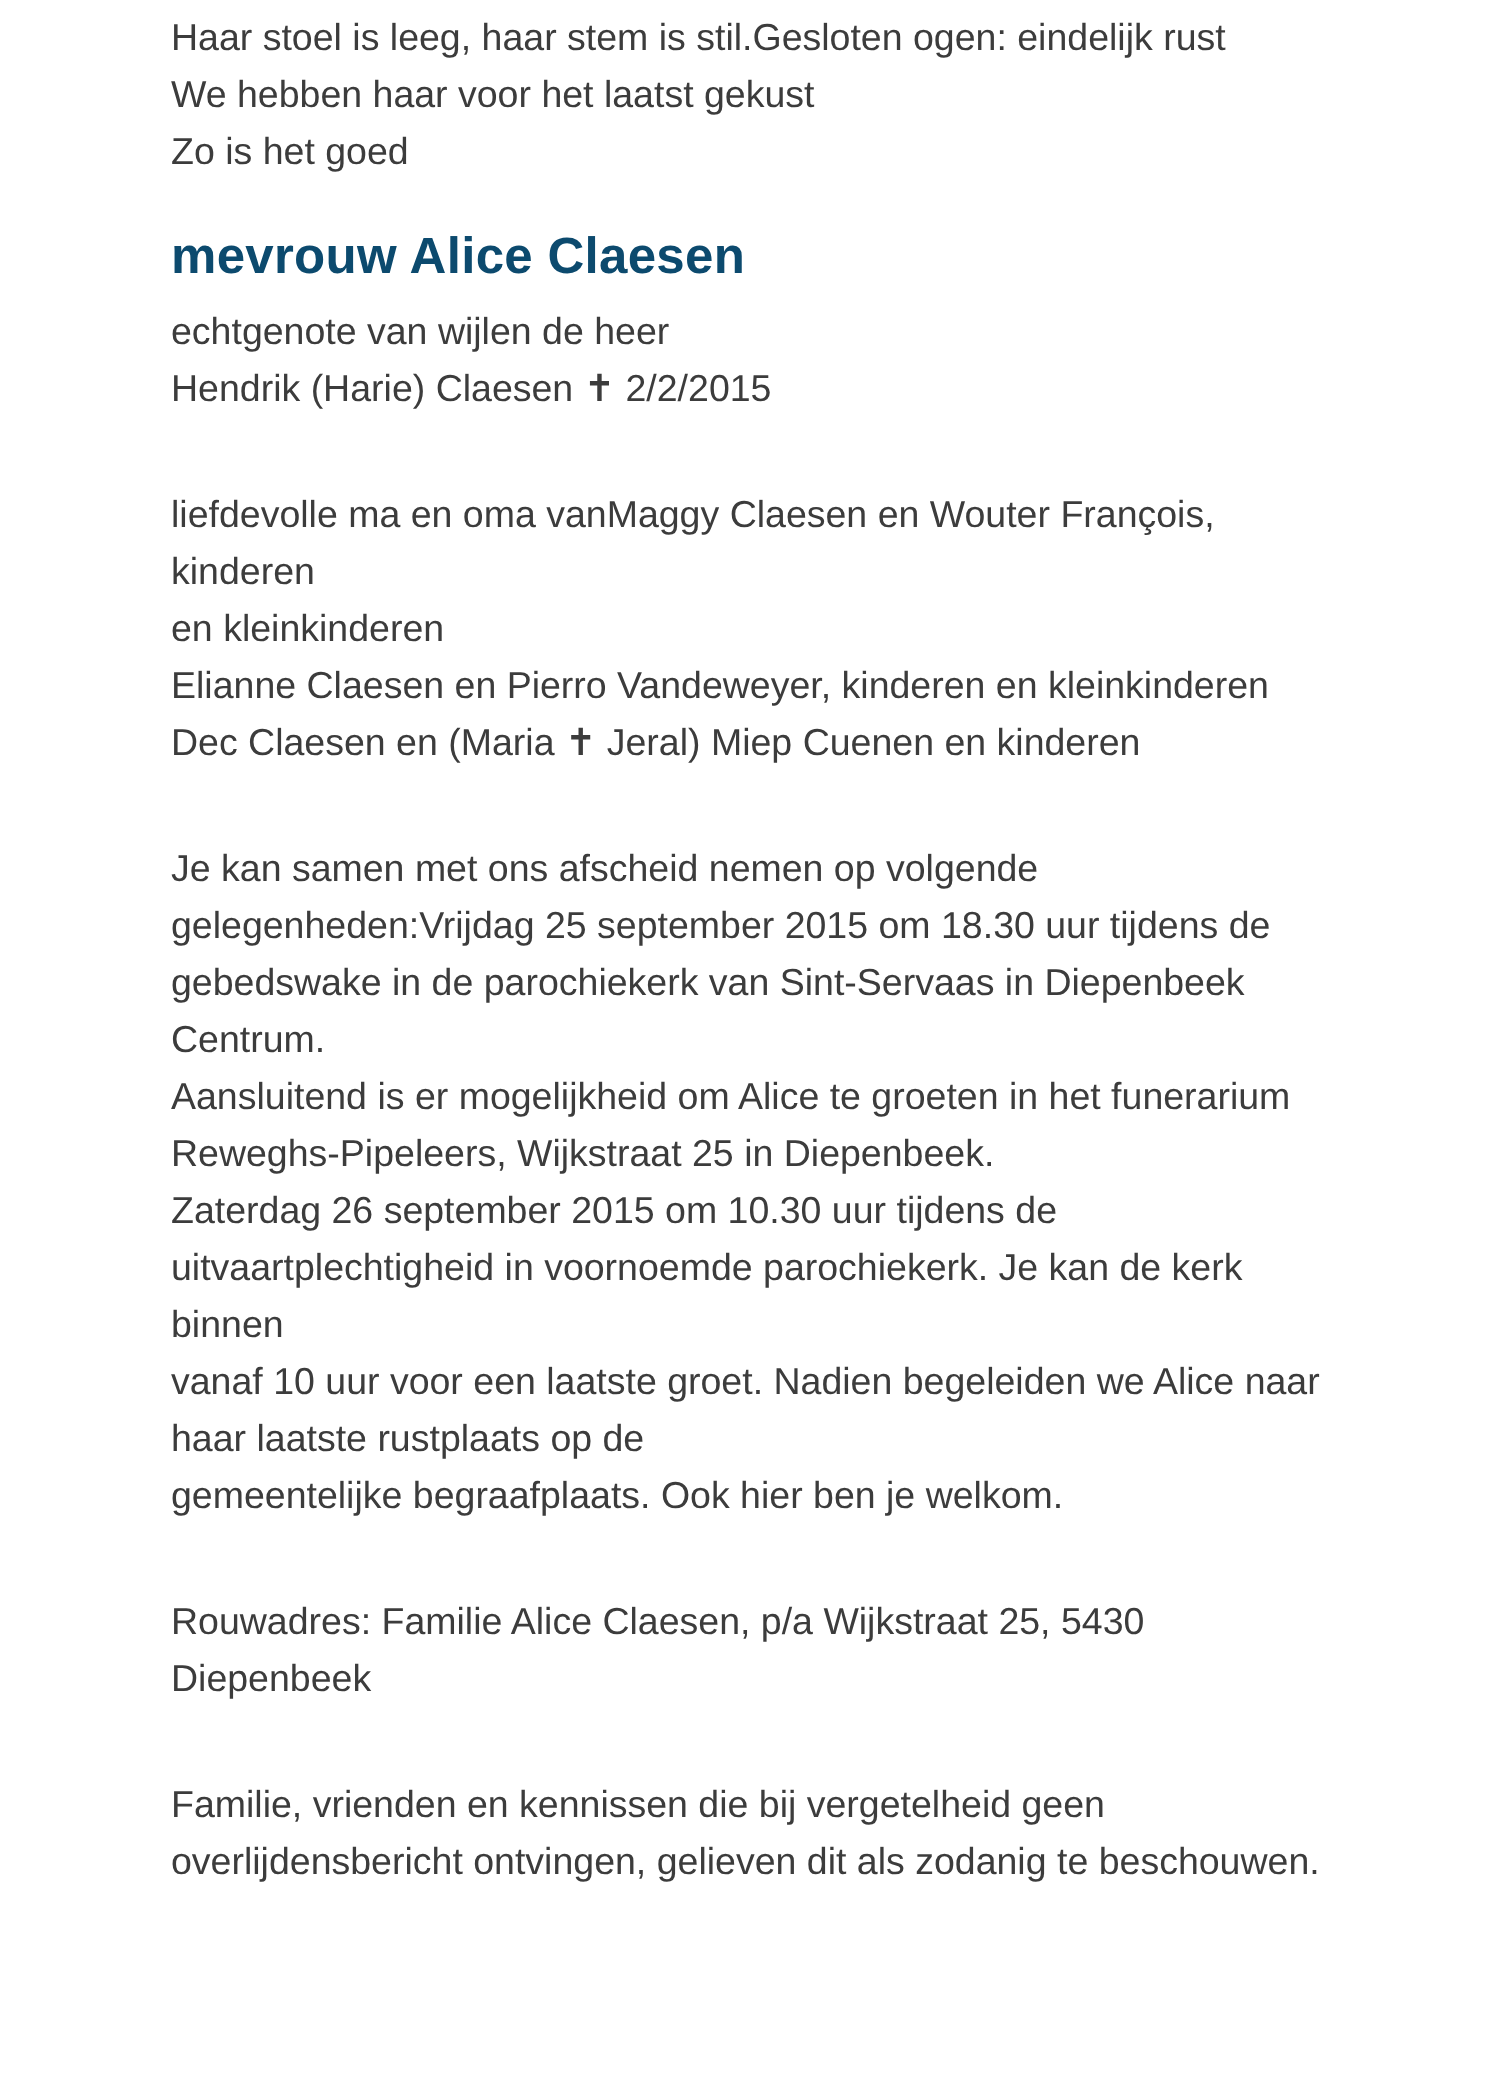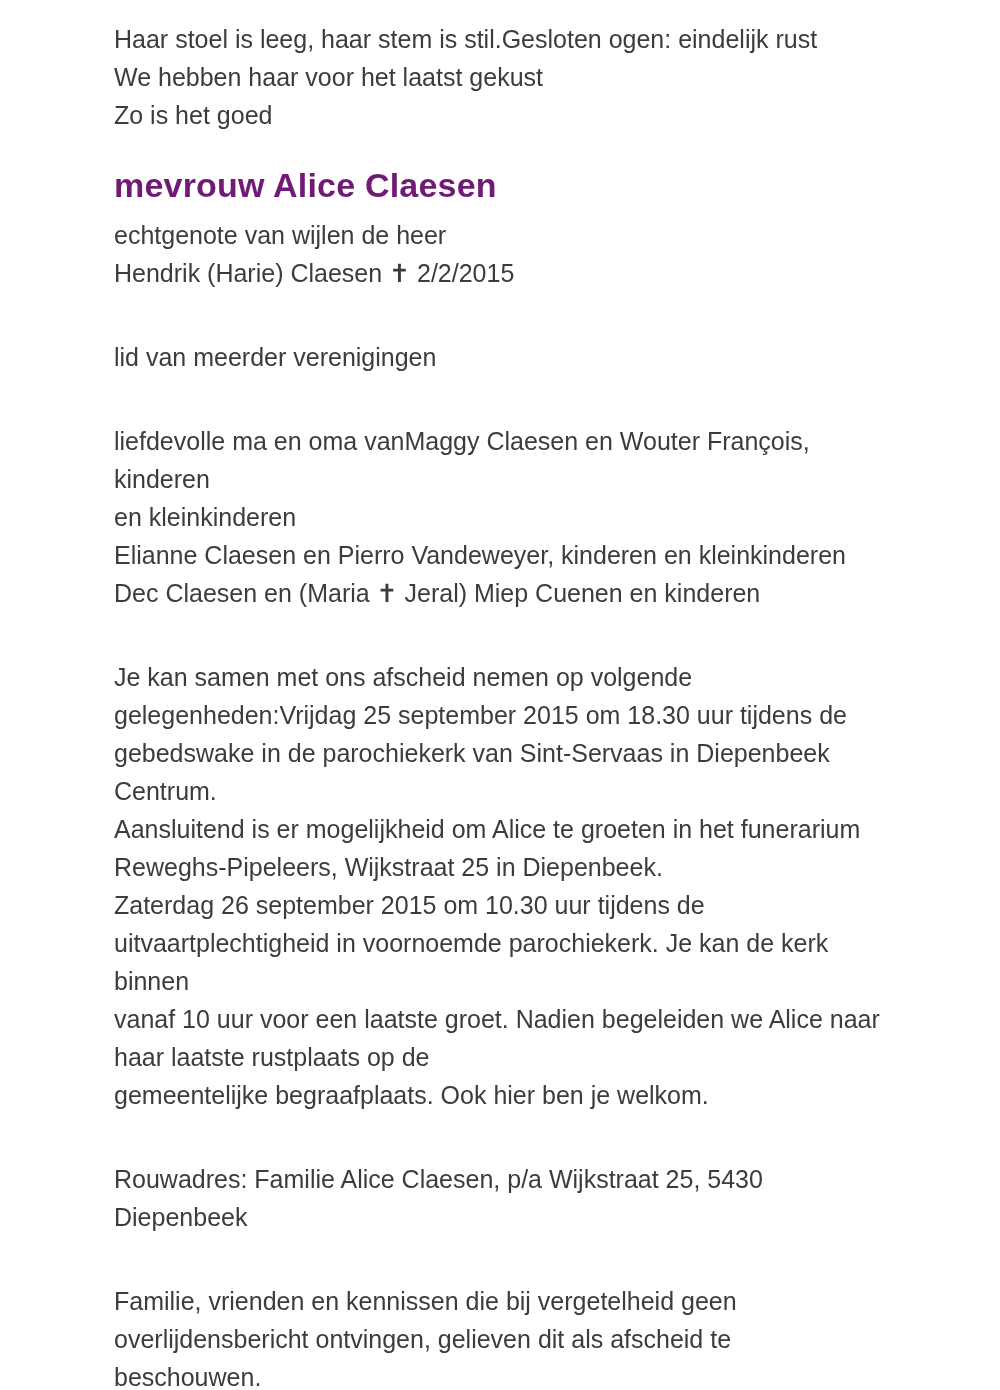--- a/index.html
+++ b/index.html
@@ -7,51 +7,50 @@
   .page {
     position: relative;
     width: 796px;
     height: 1390px;
     margin: 0 auto;
     background: #ffffff;
     color: #3c3c3c;
     font-family: "Liberation Sans", "DejaVu Sans", sans-serif;
     font-size: 25px;
     line-height: 38px;
-    padding: 20px 14px 0 12px;
+    padding: 6px 14px 0 12px;
     overflow: hidden;
   }
   .para {
     white-space: pre-line;
     margin: 0 0 46px 0;
   }
   .verse { margin-bottom: 28px; }
   .name {
     font-size: 34px;
     font-weight: 700;
     line-height: 46px;
     margin: 18px 0 8px 0;
-    color: #701a75;
+    color: #0c4a6e;
     letter-spacing: 0.2px;
   }
 </style>
 </head>
 <body>
 
 <div class="page">
   <p class="para verse">Haar stoel is leeg, haar stem is stil.Gesloten ogen: eindelijk rust
 We hebben haar voor het laatst gekust
 Zo is het goed</p>
 
   <h1 class="name">mevrouw Alice Claesen</h1>
 
   <p class="para">echtgenote van wijlen de heer
 Hendrik (Harie) Claesen ✝ 2/2/2015</p>
 
-  <p class="para">lid van meerder verenigingen</p>
 
 
   <p class="para">liefdevolle ma en oma vanMaggy Claesen en Wouter François, kinderen
 en kleinkinderen
 Elianne Claesen en Pierro Vandeweyer, kinderen en kleinkinderen
 Dec Claesen en (Maria ✝ Jeral) Miep Cuenen en kinderen</p>
 
   <p class="para">Je kan samen met ons afscheid nemen op volgende
 gelegenheden:Vrijdag 25 september 2015 om 18.30 uur tijdens de
 gebedswake in de parochiekerk van Sint-Servaas in Diepenbeek Centrum.
@@ -59,14 +58,14 @@
 Reweghs-Pipeleers, Wijkstraat 25 in Diepenbeek.
 Zaterdag 26 september 2015 om 10.30 uur tijdens de
 uitvaartplechtigheid in voornoemde parochiekerk. Je kan de kerk binnen
 vanaf 10 uur voor een laatste groet. Nadien begeleiden we Alice naar
 haar laatste rustplaats op de
 gemeentelijke begraafplaats. Ook hier ben je welkom.</p>
 
   <p class="para">Rouwadres: Familie Alice Claesen, p/a Wijkstraat 25, 5430 Diepenbeek</p>
 
   <p class="para">Familie, vrienden en kennissen die bij vergetelheid geen
-overlijdensbericht ontvingen, gelieven dit als afscheid te beschouwen.</p>
+overlijdensbericht ontvingen, gelieven dit als zodanig te beschouwen.</p>
 </div>
 
 </body></html>

